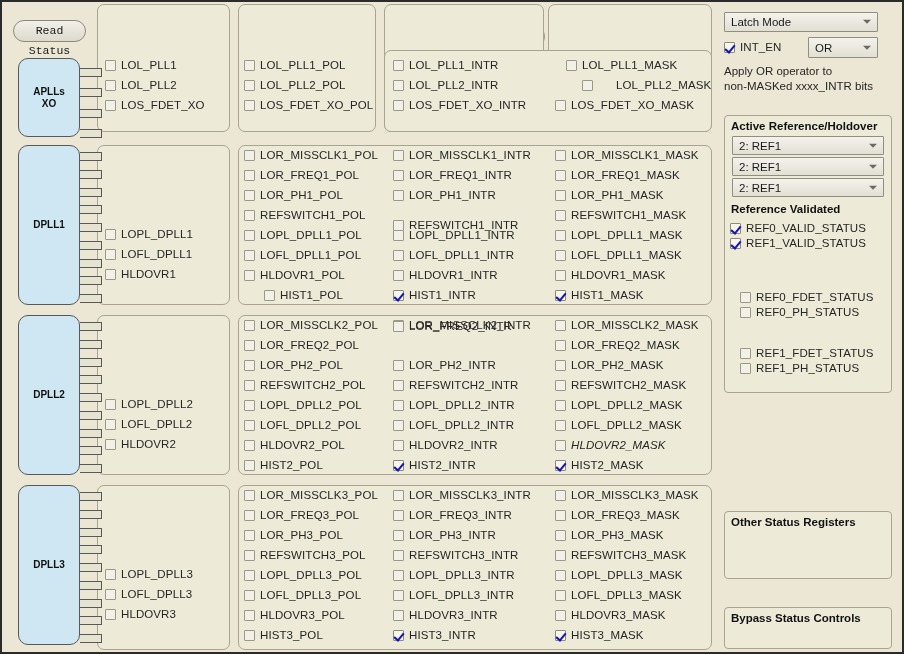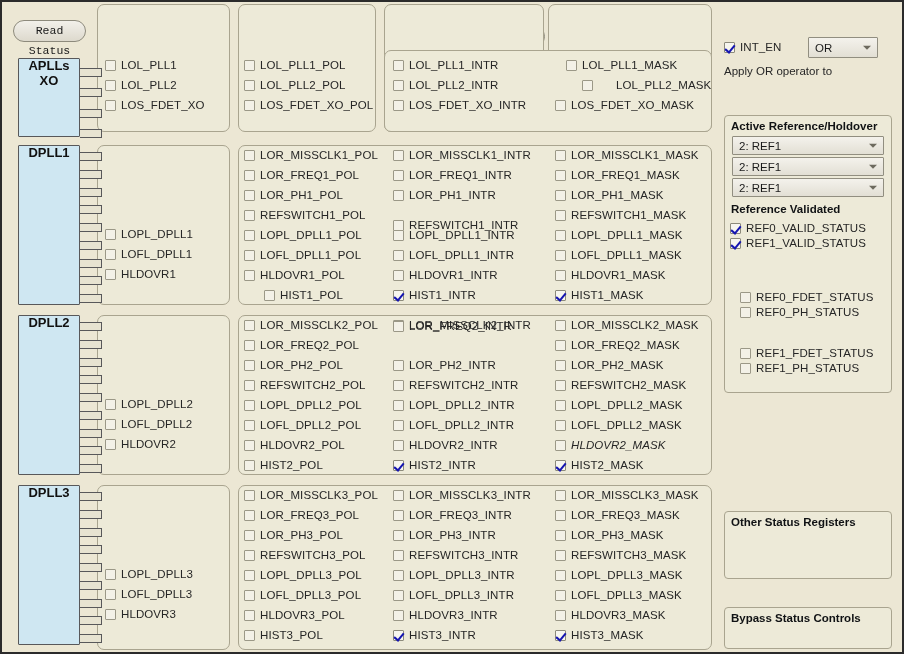--- a/index.html
+++ b/index.html
@@ -56,27 +56,27 @@
     cursor:pointer;
     border-radius:11px;
   }
 
   
   .pllblk{
     position:absolute;
     background:#cfe7f2;
     border:1.5px solid #58585a;
     box-sizing:border-box;
-    display:flex;justify-content:center;
+    display:flex;align-items:center;justify-content:center;
     text-align:center;
     font-weight:bold;
-    font-size:13px;
+    font-size:10px;
     color:#111;
     line-height:1.15;
-    border-radius:1px;
+    border-radius:10px;
   }
   .tab{
     position:absolute;
     background:#e7e3d1;
     border:1px solid #58585a;
     border-left:none;
     box-sizing:border-box;
     width:22px;height:9px;
   }
 
@@ -600,32 +600,37 @@
       <div class="cb" style="left: 553px; top: 605px;">
         <span class="box"></span>
         <span class="lbl">HLDOVR3_MASK</span>
       </div>
       <div class="cb on" style="left: 553px; top: 625px;">
         <span class="box"></span>
         <span class="lbl">HIST3_MASK</span>
       </div>
     </div>
 
+  <div class="sel" style="left:722px;top:10px;width:154px;height:20px;">
+    <span class="txt">Latch Mode</span>
+    <span class="arr"></span>
+  </div>
 
   <div class="cb on" style="left:722px;top:37px;">
     <span class="box"></span>
     <span class="lbl">INT_EN</span>
   </div>
 
   <div class="sel" style="left:806px;top:35px;width:70px;height:21px;">
     <span class="txt">OR</span>
     <span class="arr"></span>
   </div>
 
   <div class="rtext" style="left:722px;top:62px;width:172px;">Apply OR operator to</div>
+  <div class="rtext" style="left:722px;top:77px;width:178px;">non-MASKed xxxx_INTR bits</div>
 
   <div class="gbox plain" style="left:722px;top:113px;width:168px;height:278px;"></div>
   <div class="rtitle" style="left:729px;top:118px;">Active Reference/Holdover</div>
 
   <div class="sel" style="left:730px;top:134px;width:152px;height:19px;">
     <span class="txt">2: REF1</span>
     <span class="arr"></span>
   </div>
   <div class="sel" style="left:730px;top:155px;width:152px;height:19px;">
     <span class="txt">2: REF1</span>

